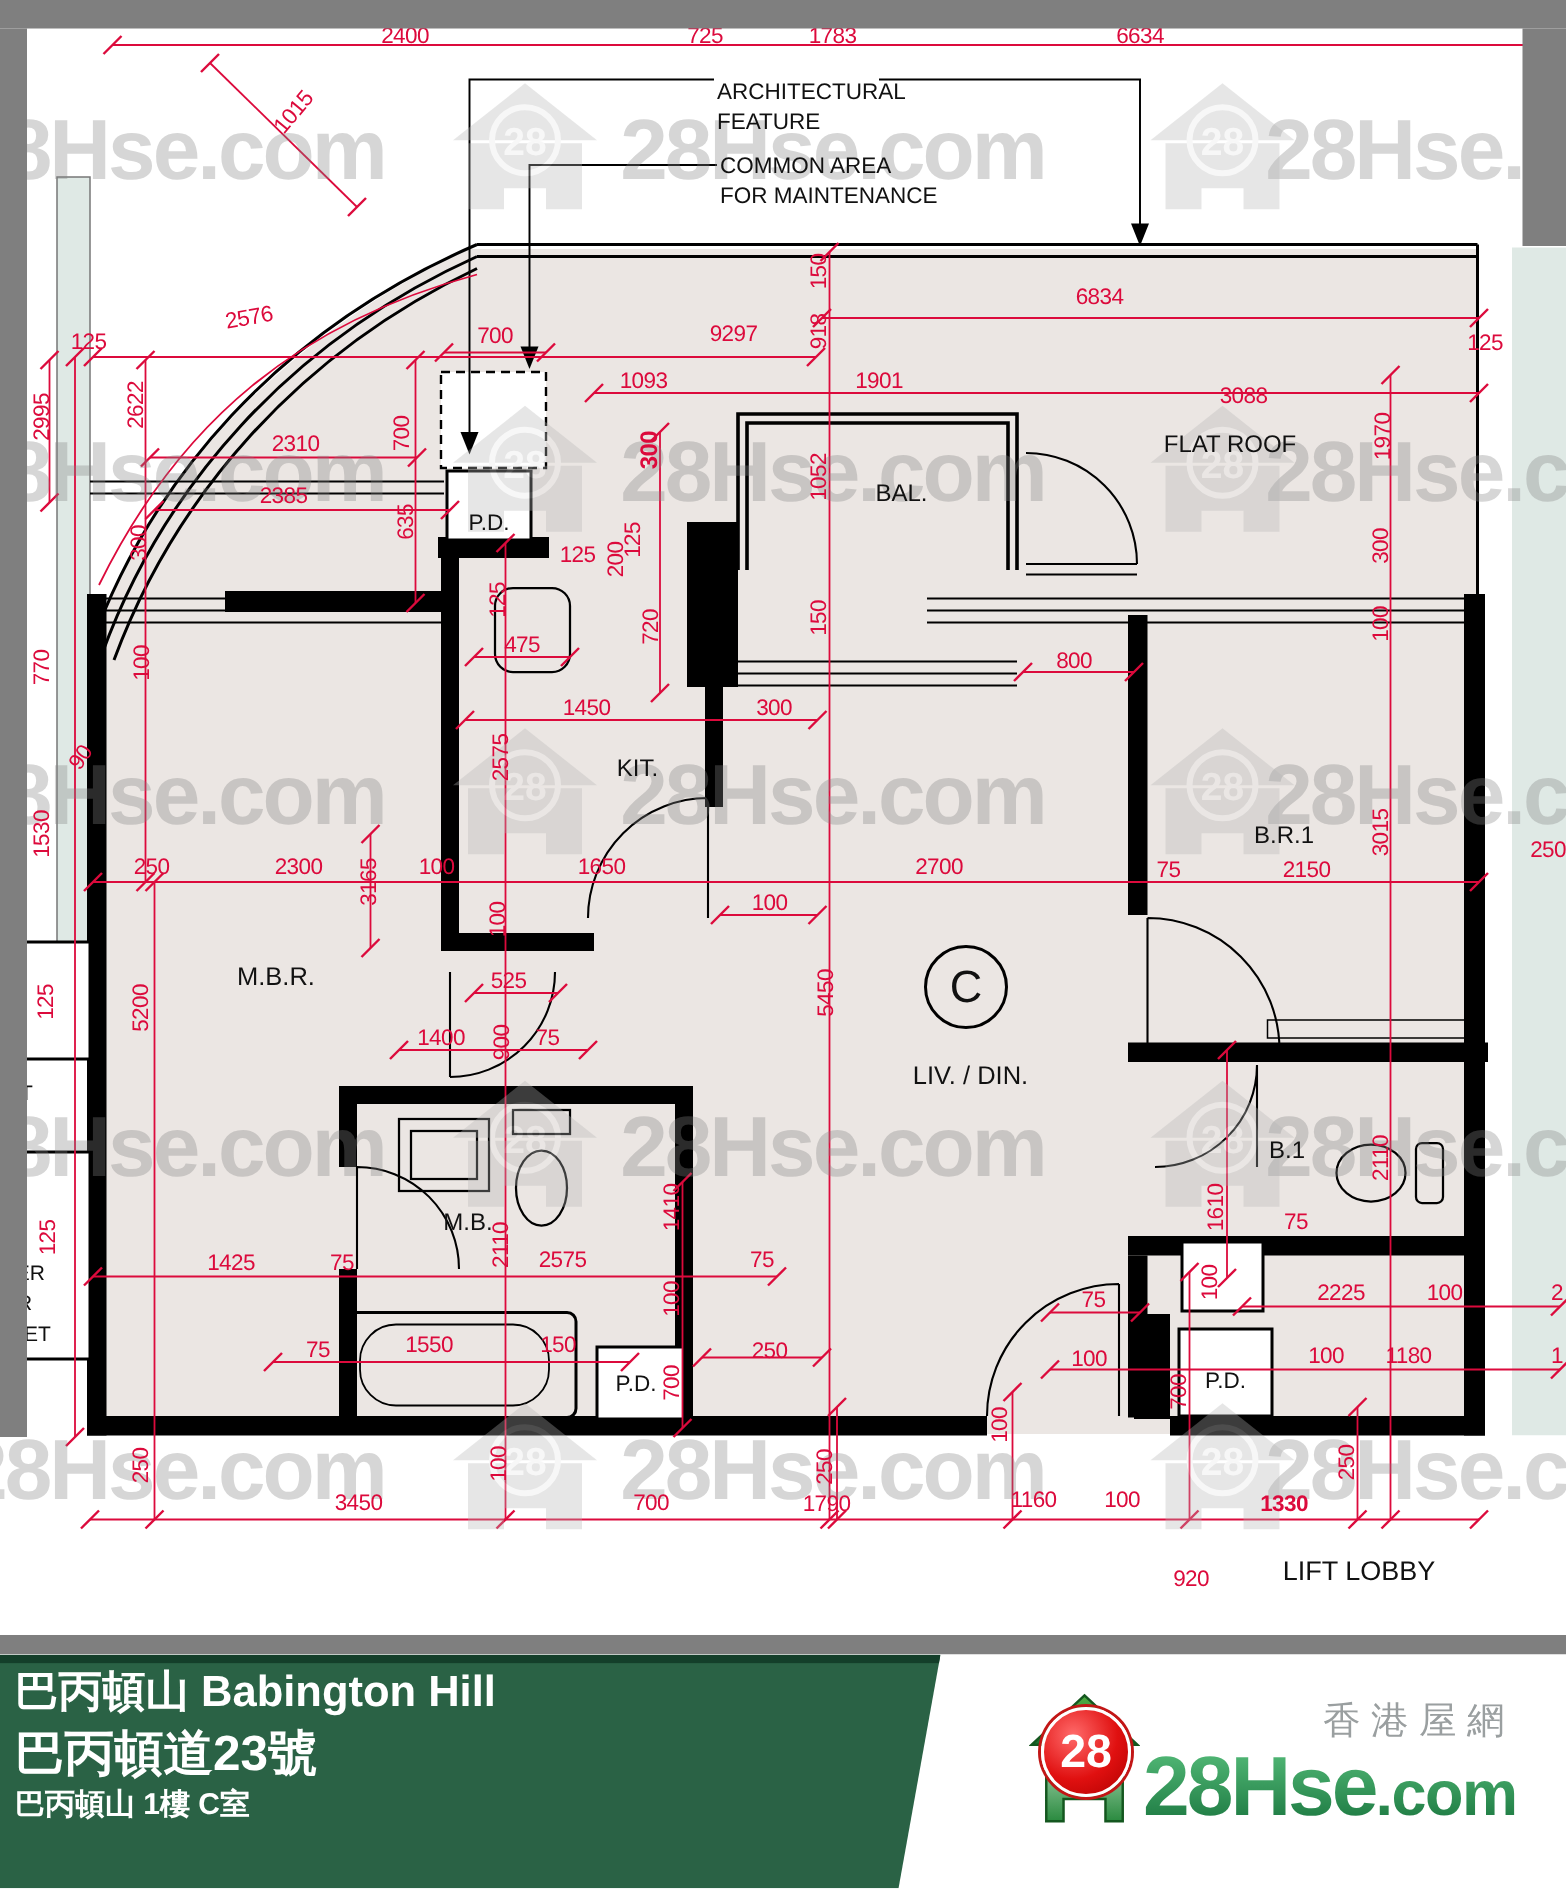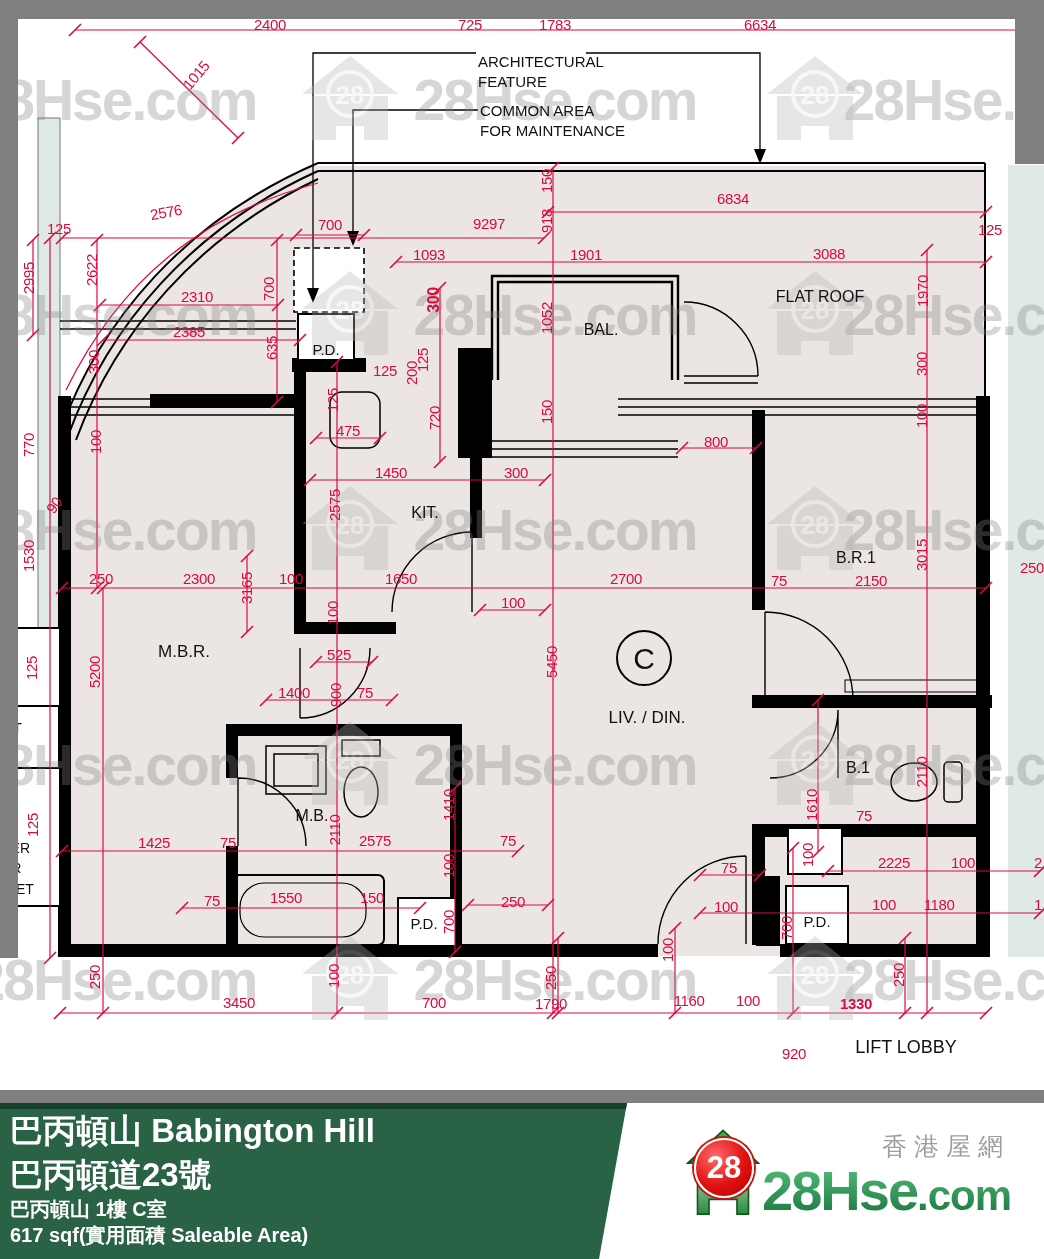--- a/index.html
+++ b/index.html
@@ -18,21 +18,21 @@
   .blk{position:absolute;transform:translate(-50%,-50%);color:#111;font-size:15px;white-space:nowrap;line-height:1;}
   .frag{position:absolute;color:#111;font-size:14px;line-height:1;white-space:nowrap;}
   .callout{position:absolute;color:#111;font-size:15px;line-height:1.35;white-space:nowrap;}
   .margin{position:absolute;background:#7f7f7f;z-index:50;}
   #banner{position:absolute;left:0;top:1103px;width:1044px;height:156px;background:#fff;z-index:60;}
   #banner-green{position:absolute;left:0;top:0;width:1044px;height:156px;background:#2a6245;
                 clip-path:polygon(0 0,627px 0,599px 156px,0 156px);}
   #banner-topline{position:absolute;left:0;top:0;width:630px;height:6px;background:#143f2a;
                 clip-path:polygon(0 0,630px 0,629px 6px,0 6px);}
   #banner-text{position:absolute;left:10px;top:6px;color:#fff;}
-  .bt1{font-size:33px;font-weight:bold;line-height:1.35;}
+  .bt1{font-size:29px;font-weight:bold;line-height:1.35;}
   .bt2{font-size:33px;font-weight:bold;line-height:1.28;}
   .bt3{font-size:20px;font-weight:bold;line-height:1.3;}
   .bt4{font-size:20px;font-weight:bold;line-height:1.35;}
   #logo{position:absolute;left:686px;top:1118px;width:340px;height:130px;z-index:70;}
   #logo-tagline{position:absolute;left:196px;top:12px;font-size:25px;color:#9a9fa0;letter-spacing:7px;}
   #logo-text{position:absolute;left:76px;top:40px;font-weight:bold;
              background:linear-gradient(#5cc480,#15703a);-webkit-background-clip:text;background-clip:text;
              color:#1e7a40;-webkit-text-fill-color:transparent;}
   .site{font-size:56px;letter-spacing:-2px;}
   .tld{font-size:42px;letter-spacing:-1px;}
@@ -354,21 +354,21 @@
       <div class="dim" style="left: 330px; top: 224px;">700</div>
       <div class="dim" style="left: 489px; top: 223px;">9297</div>
       <div class="dim" style="left: 733px; top: 198px;">6834</div>
       <div class="dim" style="left: 990px; top: 229px;">125</div>
       <div class="dim" style="left: 28px; top: 278px; transform: translate(-50%, -50%) rotate(-90deg);">2995</div>
       <div class="dim" style="left: 91px; top: 270px; transform: translate(-50%, -50%) rotate(-90deg);">2622</div>
       <div class="dim" style="left: 546px; top: 221px; transform: translate(-50%, -50%) rotate(-90deg);">918</div>
       <div class="dim" style="left: 546px; top: 181px; transform: translate(-50%, -50%) rotate(-90deg);">150</div>
       <div class="dim" style="left: 429px; top: 254px;">1093</div>
       <div class="dim" style="left: 586px; top: 254px;">1901</div>
-      <div class="dim" style="left: 829px; top: 253px;">3088</div>
+      <div class="dim" style="left: 829px; top: 264px;">3088</div>
       <div class="dim" style="left: 186px; top: 296px; margin-left: 11px;">2310</div>
       <div class="dim" style="left: 189px; top: 331px;">2385</div>
       <div class="dim" style="left: 268px; top: 289px; transform: translate(-50%, -50%) rotate(-90deg);">700</div>
       <div class="dim" style="left: 271px; top: 348px; transform: translate(-50%, -50%) rotate(-90deg);">635</div>
       <div class="dim" style="left: 922px; top: 291px; transform: translate(-50%, -50%) rotate(-90deg);">1970</div>
       <div class="dim" style="left: 93px; top: 362px; transform: translate(-50%, -50%) rotate(-90deg);">300</div>
       <div class="dim" style="left: 95px; top: 442px; transform: translate(-50%, -50%) rotate(-90deg);">100</div>
       <div class="dim" style="left: 28px; top: 445px; transform: translate(-50%, -50%) rotate(-90deg);">770</div>
       <div class="dim" style="left: 54px; top: 505px; transform: translate(-50%, -50%) rotate(-55deg);">90</div>
       <div class="dim" style="left: 28px; top: 556px; transform: translate(-50%, -50%) rotate(-90deg);">1530</div>
@@ -477,21 +477,20 @@
   <div class="margin" style="left:1015px;top:19px;width:29px;height:145px"></div>
   <div class="margin" style="left:0;top:1090px;width:1044px;height:13px"></div>
 
   <div id="banner">
     <div id="banner-green">
       <div id="banner-topline"></div>
       <div id="banner-text">
         <div class="bt1">巴丙頓山 Babington Hill</div>
         <div class="bt2">巴丙頓道23號</div>
         <div class="bt3">巴丙頓山 1樓 C室</div>
-        <div class="bt4">617 sqf(實用面積 Saleable Area)</div>
       </div>
     </div>
   </div>
 
   <div id="logo">
     <svg width="74" height="104" viewBox="0 0 90 120" style="position:absolute;left:0;top:8px">
       <defs>
         <linearGradient id="gRoof" x1="0" y1="0" x2="0" y2="1">
           <stop offset="0" stop-color="#4fae43"></stop>
             <stop offset="1" stop-color="#1c6b2e"></stop>

